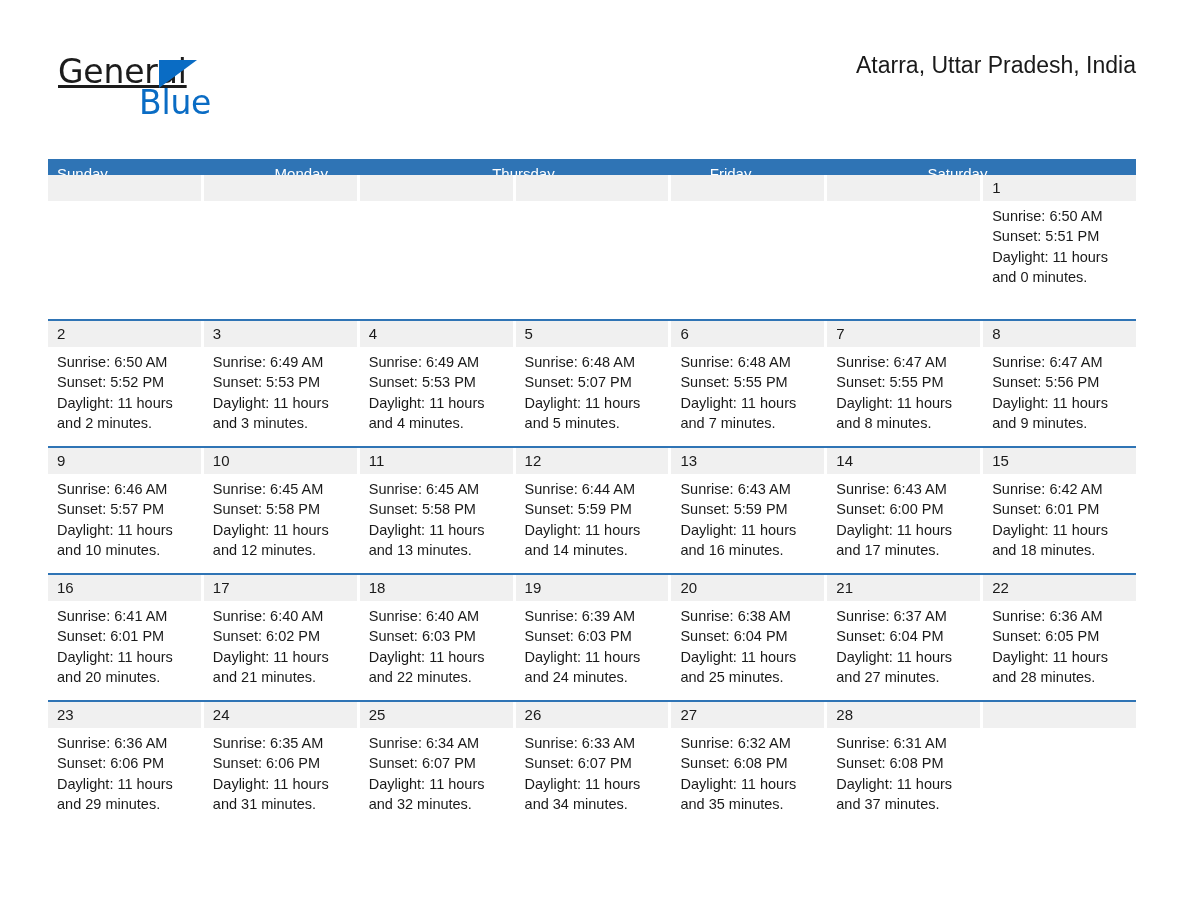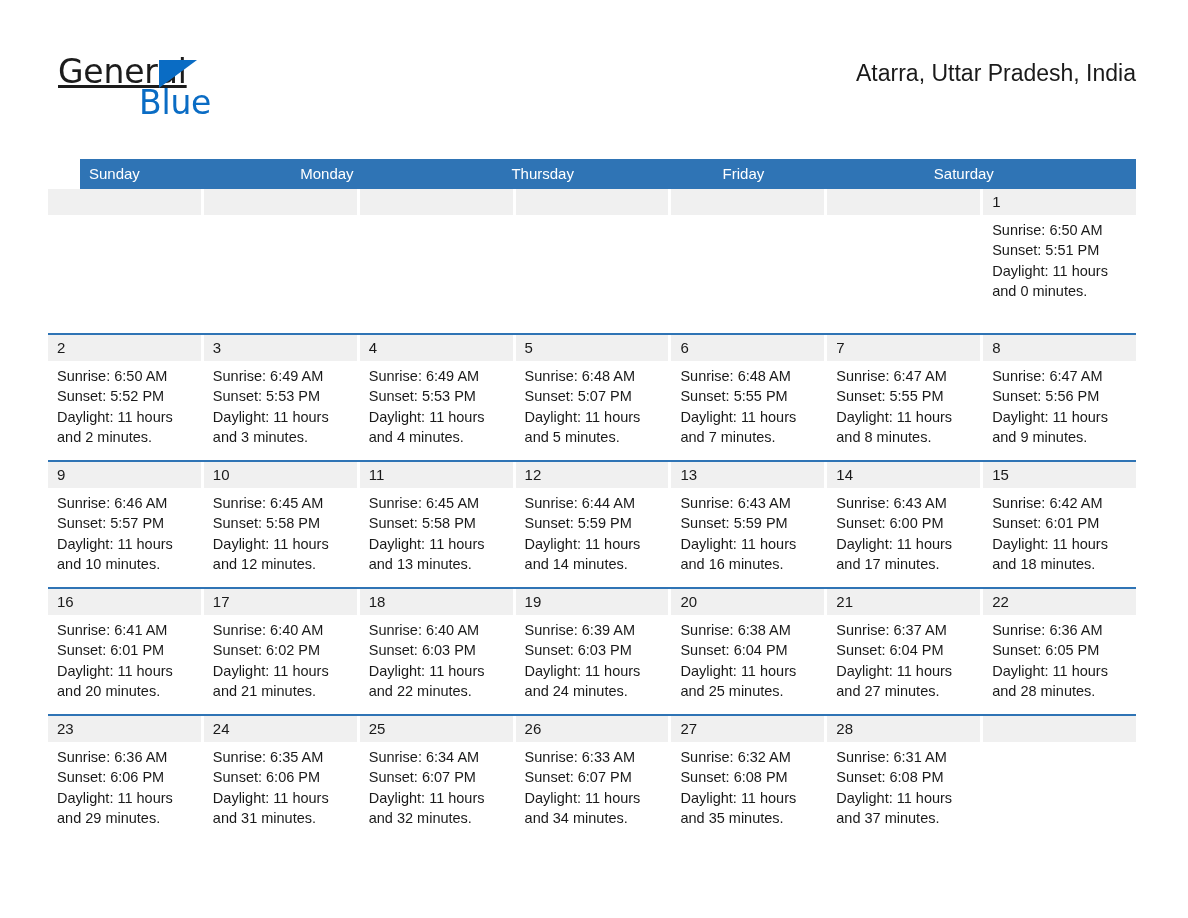--- a/index.html
+++ b/index.html
@@ -78,36 +78,35 @@
     font-weight: 400;
     color: #1a1a1a;
     line-height: 52px;
     white-space: nowrap;
   }
   .cal-subtitle {
     font-size: 23px;
     font-weight: 400;
     color: #1a1a1a;
     line-height: 34px;
-    margin-top: 16px;
+    margin-top: 8px;
     white-space: nowrap;
   }
 
   
   .calendar {
     position: absolute;
     left: 48px;
     top: 159px;
     width: 1088px;
   }
   .dow-row {
     display: flex;
     background: #2f74b5;
-    height: 30px;
-    margin-left: 32px;
+    height: 16px;
   }
   .dow {
     flex: 1 1 0;
     color: #ffffff;
     font-size: 15px;
     line-height: 30px;
     padding-left: 9px;
     box-sizing: border-box;
     white-space: nowrap;
   }

